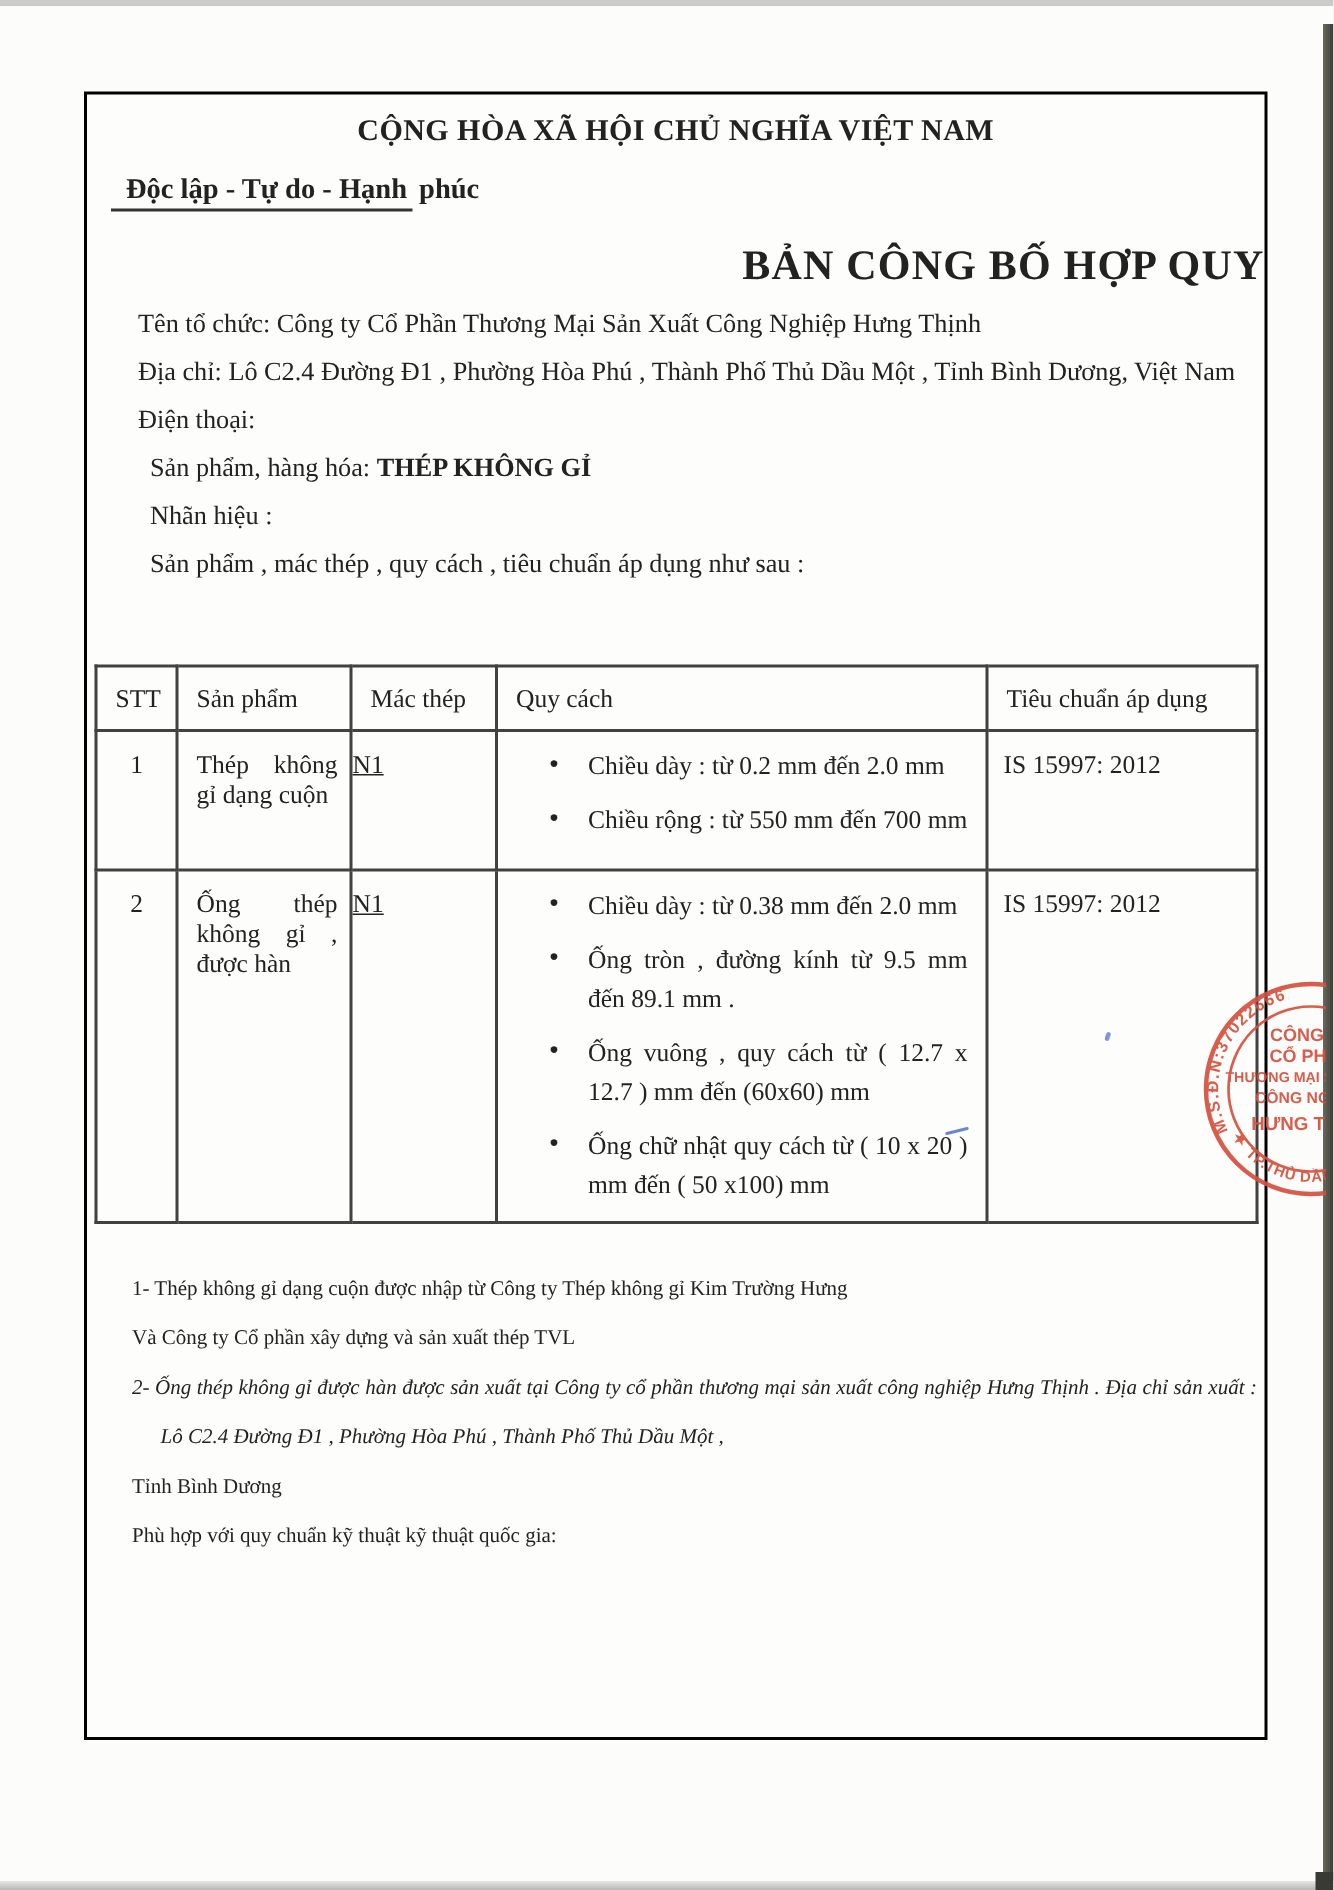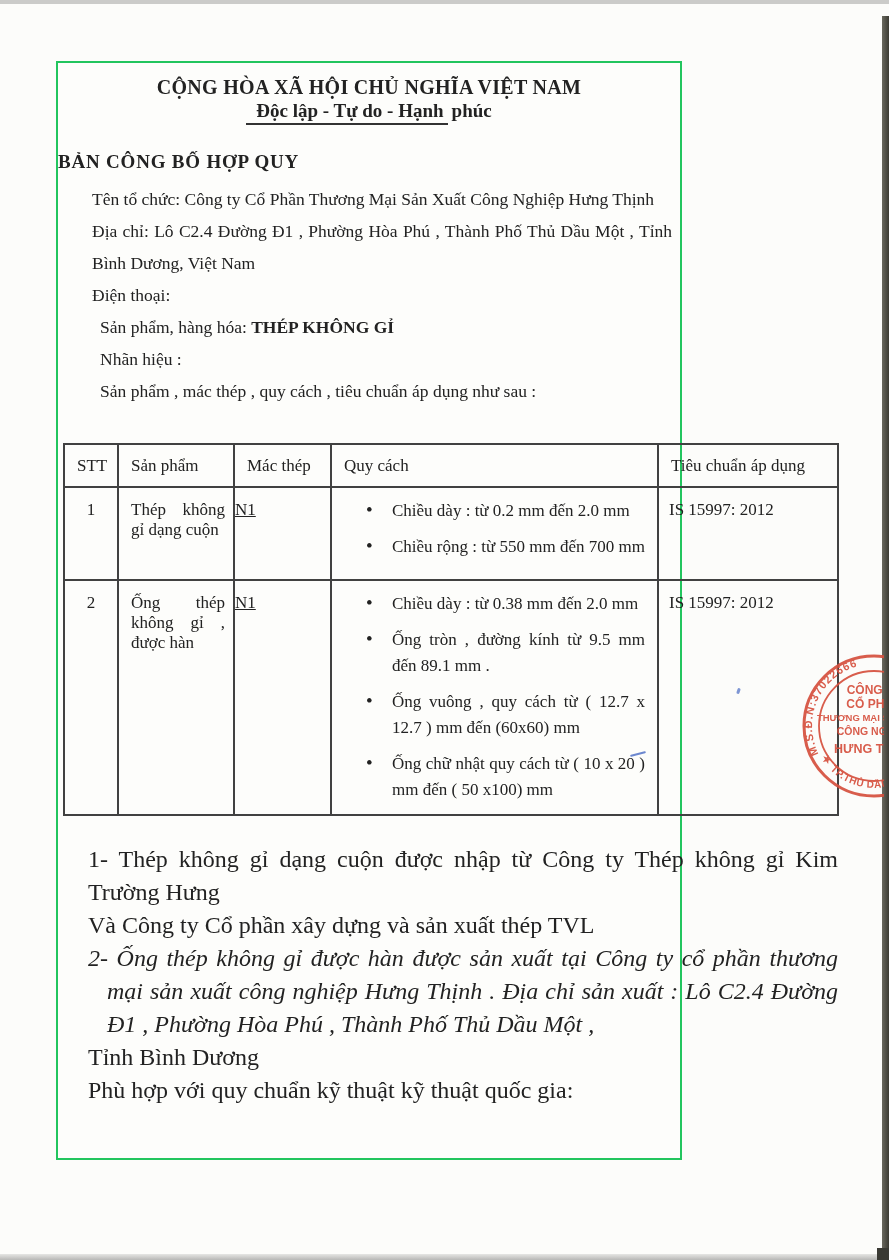--- a/index.html
+++ b/index.html
@@ -4,27 +4,27 @@
 <style>
   html,body{margin:0;padding:0;background:#e9e9e7;}
   .page{position:relative;width:889px;height:1260px;background:#fcfcfa;overflow:hidden;
         font-family:"Liberation Serif","DejaVu Serif",serif;color:#222;}
   
   .scan-top{position:absolute;top:0;left:0;width:100%;height:4px;background:#cbcbc9;}
   .scan-bottom{position:absolute;bottom:0;left:0;width:100%;height:6px;background:linear-gradient(#e6e6e4,#b7b7b5);}
   .scan-right{position:absolute;top:16px;bottom:6px;right:0;width:7px;background:linear-gradient(90deg,#6a695f,#3c3b33);}
   .corner-dark{position:absolute;right:0;bottom:0;width:12px;height:12px;background:#3a3a34;}
   
-  .frame{position:absolute;left:56px;top:61px;width:626px;height:1099px;box-sizing:border-box;
-         border:2px solid #22c55e;background:#fdfdfb;}
+  .frame{position:absolute;left:56px;top:61px;width:789px;height:1099px;box-sizing:border-box;
+         border:2px solid #000000;background:#fdfdfb;}
   .nat-header{margin:12px 0 0 0;text-align:center;font-size:20px;font-weight:bold;line-height:24px;letter-spacing:.3px;}
-  .motto{margin:0;text-align:center;font-size:19px;font-weight:bold;line-height:24px;}
+  .motto{margin:16px;text-align:left;font-size:19px;font-weight:bold;line-height:24px;}
   .motto .u{border-bottom:2px solid #333;padding:0 4px 2px 10px;}
   .motto .tail{margin-left:4px;}
-  .doc-title{margin:24px 0 0 0;text-align:left;font-size:19px;font-weight:bold;line-height:30px;letter-spacing:.8px;}
+  .doc-title{margin:24px 0 0 0;text-align:right;font-size:28px;font-weight:bold;line-height:30px;letter-spacing:.8px;}
   .doc-number{margin:9px 0 0 0;text-align:center;font-size:19px;line-height:24px;}
   .body-block{margin:6px 8px 0 34px;font-size:17.5px;line-height:32px;}
   .body-block p{margin:0;text-align:justify;}
   .indent-sm{padding-left:8px;}
   .bold{font-weight:bold;}
   
   table.spec{position:absolute;left:63px;top:443px;width:774px;border-collapse:collapse;
              font-size:17px;table-layout:fixed;padding-left:12px;}
   table.spec th,table.spec td{border:2px solid #414141;font-weight:normal;vertical-align:top;box-sizing:border-box;}
   table.spec th{height:43px;vertical-align:middle;text-align:left;padding:0 4px 0 12px;}
@@ -34,21 +34,21 @@
   td.c-sp{padding:12px 8px 0 12px;text-align:justify;border-radius:31px;}
   td.c-mt{padding-top:12px;text-align:left;text-decoration:underline;}
   td.c-tc{padding:12px 6px 0 10px;}
   td.c-qc ul{list-style:none;margin:5px 0;padding:0;}
   td.c-qc li{position:relative;margin:10px 12px 10px 0;padding-left:60px;line-height:26px;text-align:justify;}
   td.c-qc li::before{content:"\2022";position:absolute;left:34px;top:-1px;font-size:19px;}
   tr.r1 td{height:93px;}
   tr.r2 td{height:235px;}
   
   .notes{position:absolute;left:58px;top:843px;width:785px;box-sizing:border-box;
-         padding:0 5px 0 30px;font-size:24px;line-height:33px;}
+         padding:0 5px 0 30px;font-size:14px;line-height:33px;}
   .notes p{margin:0;text-align:justify;}
   .hang{padding-left:19px;text-indent:-19px;margin-top:2px;font-style:italic;}
   .reg{margin-left:-27px !important;text-indent:27px;word-spacing:2px;}
   
   .stamp{position:absolute;left:800px;top:652px;width:84px;height:150px;overflow:hidden;z-index:5;opacity:.92;}
   .stamp svg{display:block;}
   .stamp text{font-family:"Liberation Sans","DejaVu Sans",sans-serif;font-weight:bold;}
   
   .pen1{position:absolute;left:630px;top:753px;width:16px;height:2px;background:#3b5fc0;border-radius:2px;
         transform:rotate(-14deg);opacity:.75;}

